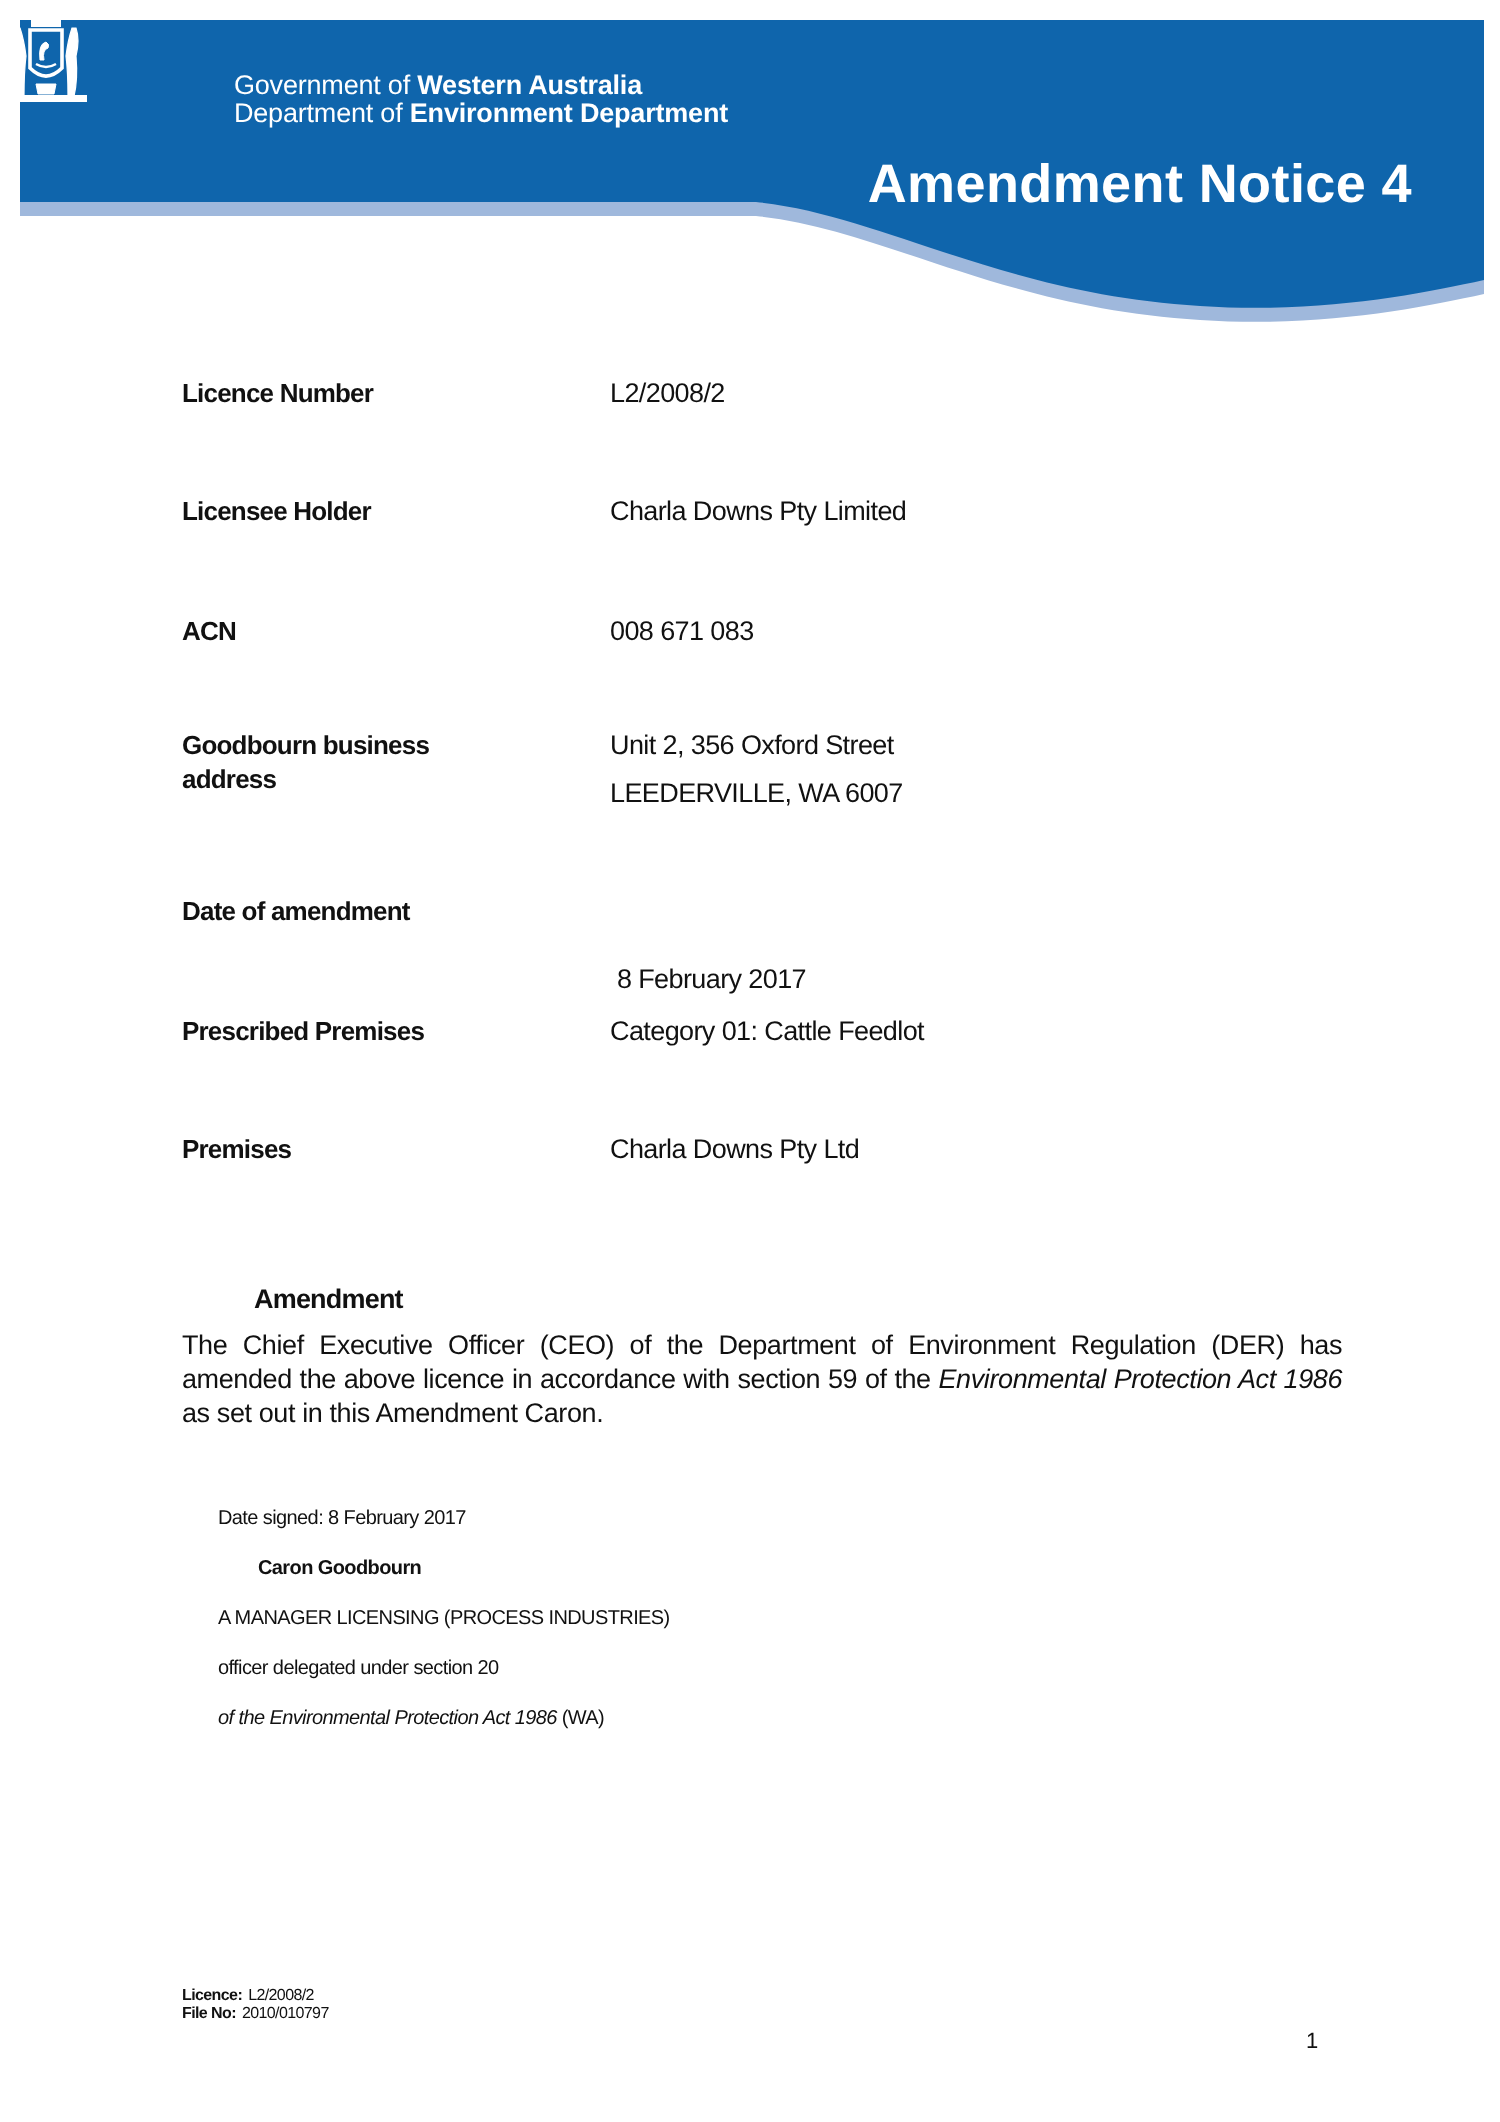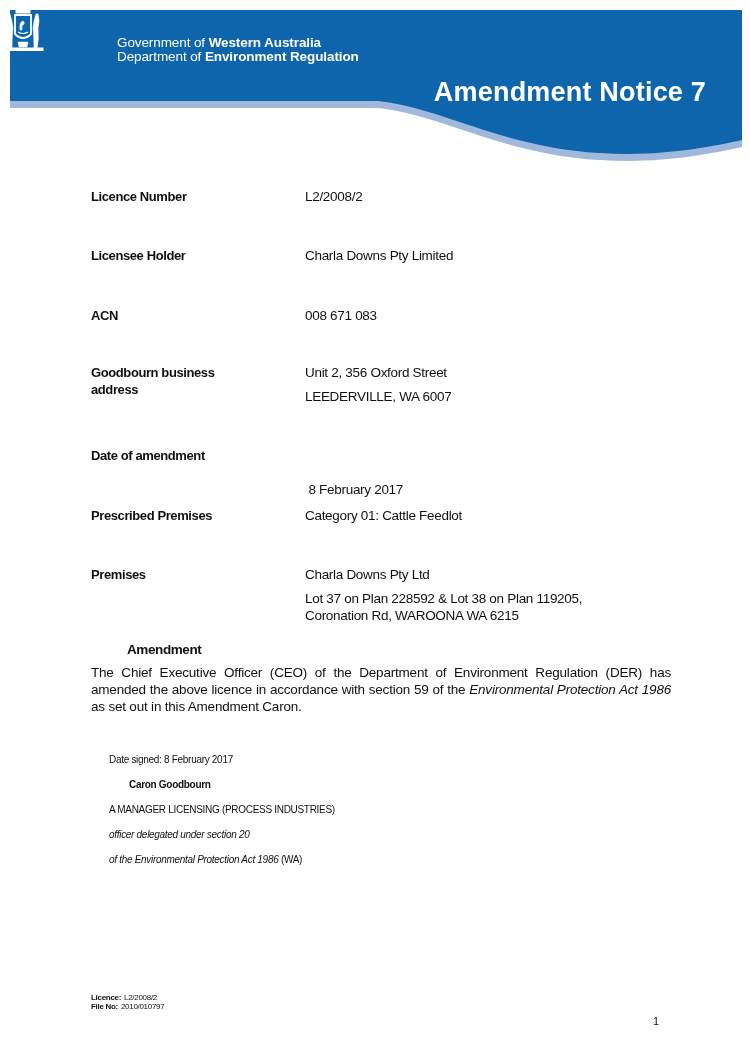--- a/index.html
+++ b/index.html
@@ -15,21 +15,21 @@
   .field-label { position: absolute; left: 91px; font-size: 13px; font-weight: bold; letter-spacing: -0.4px; line-height: 17px; }
   .field-value { position: absolute; left: 305px; font-size: 13.5px; letter-spacing: -0.3px; line-height: 17px; }
   .field-value div { margin-bottom: 7px; }
 
   .section-heading { position: absolute; left: 91px; top: 642px; font-size: 13.5px; font-weight: bold; letter-spacing: -0.4px; margin-left: 36px; }
   .body-para { position: absolute; left: 91px; top: 664px; width: 580px; font-size: 13.5px; line-height: 17px; text-align: justify; letter-spacing: -0.2px; }
   .body-para i { font-style: italic; }
 
   .sig { position: absolute; left: 109px; font-size: 10px; letter-spacing: -0.3px; line-height: 17px; }
   .sig.bold { font-weight: bold; margin-left: 20px; }
-  .sig.italic { font-style: italic; }
+  .sig.italic { }
 
   .footer { position: absolute; left: 91px; top: 993px; font-size: 8px; font-weight: bold; line-height: 9px; letter-spacing: -0.3px; }
   .footer span.val { font-weight: normal; margin-left: 3px; }
   .page-num { position: absolute; left: 653px; top: 1015px; font-size: 11px; }
 </style>
 </head>
 <body>
 
 <div class="banner">
   <svg width="750" height="170" viewBox="0 0 750 170">
@@ -45,23 +45,23 @@
       <path d="M20 30 Q19 22 23 21 Q25 22 24 24 Q21 25 22 30 Z" stroke-width="0.5"></path>
       <path d="M18 32 Q23 35 28 32" fill="none" stroke-width="1.2"></path>
       <path d="M8 14 Q6 20 8 28 Q7 40 9 48 L12 48 Q12 36 13 28 Q12 20 10 14 Z" stroke-width="0.6"></path>
       <path d="M38 14 Q40 20 38 28 Q39 40 37 48 L34 48 Q34 36 33 28 Q34 20 36 14 Z" stroke-width="0.6"></path>
       <rect x="3" y="48" width="40" height="2.5"></rect>
       <path d="M18 42 L28 42 L27 47 L19 47 Z" stroke-width="0.5"></path>
     </g>
   </svg>
   <div class="org">
     <div><span>Government of </span><b>Western Australia</b></div>
-    <div><span>Department of </span><b>Environment Regulation</b></div>
+    <div><span>Department of </span><b>Environment Department</b></div>
   </div>
-  <div class="doc-title">Amendment Notice 7</div>
+  <div class="doc-title">Amendment Notice 4</div>
 </div>
 
 <div class="field-label" style="top:188px">Licence Number</div>
 <div class="field-value" style="top:188px">
   <div>L2/2008/2</div>
 </div>
 
 <div class="field-label" style="top:247px">Licensee Holder</div>
 <div class="field-value" style="top:247px">
   <div>Charla Downs Pty Limited</div>
@@ -84,21 +84,20 @@
 </div>
 
 <div class="field-label" style="top:507px">Prescribed Premises</div>
 <div class="field-value" style="top:507px">
   <div>Category 01: Cattle Feedlot</div>
 </div>
 
 <div class="field-label" style="top:566px">Premises</div>
 <div class="field-value" style="top:566px; width:340px">
   <div>Charla Downs Pty Ltd</div>
-  <div>Lot 37 on Plan 228592 &amp; Lot 38 on Plan 119205, Coronation Rd, WAROONA WA 6215</div>
 </div>
 
 <div class="section-heading">Amendment</div>
 <div class="body-para"><span>The Chief Executive Officer (CEO) of the Department of Environment Regulation (DER) has amended the above licence in accordance with section 59 of the </span><i>Environmental Protection Act 1986</i><span> as set out in this Amendment Caron.</span></div>
 
 <div class="sig" style="top:751px">Date signed: 8 February 2017</div>
 <div class="sig bold" style="top:776px">Caron Goodbourn</div>
 <div class="sig" style="top:801px">A MANAGER LICENSING (PROCESS INDUSTRIES)</div>
 <div class="sig italic" style="top:826px">officer delegated under section 20</div>
 <div class="sig" style="top:851px"><i>of the Environmental Protection Act 1986</i><span> (WA)</span></div>

